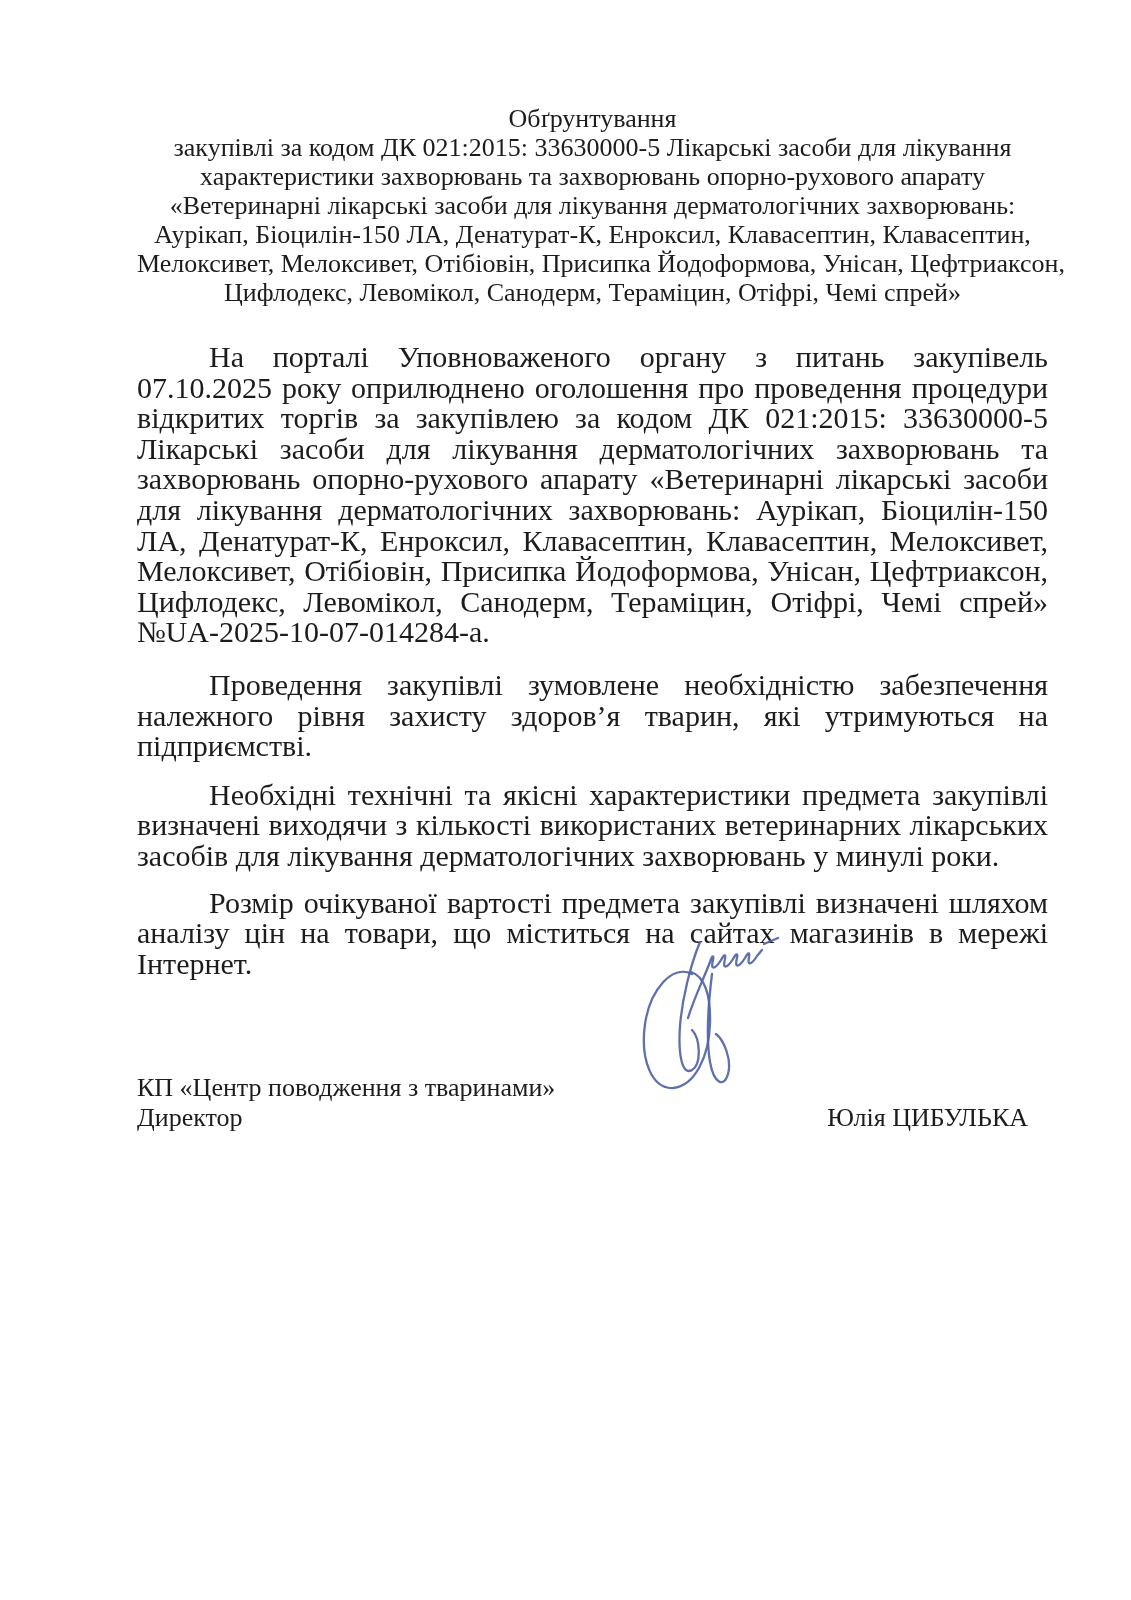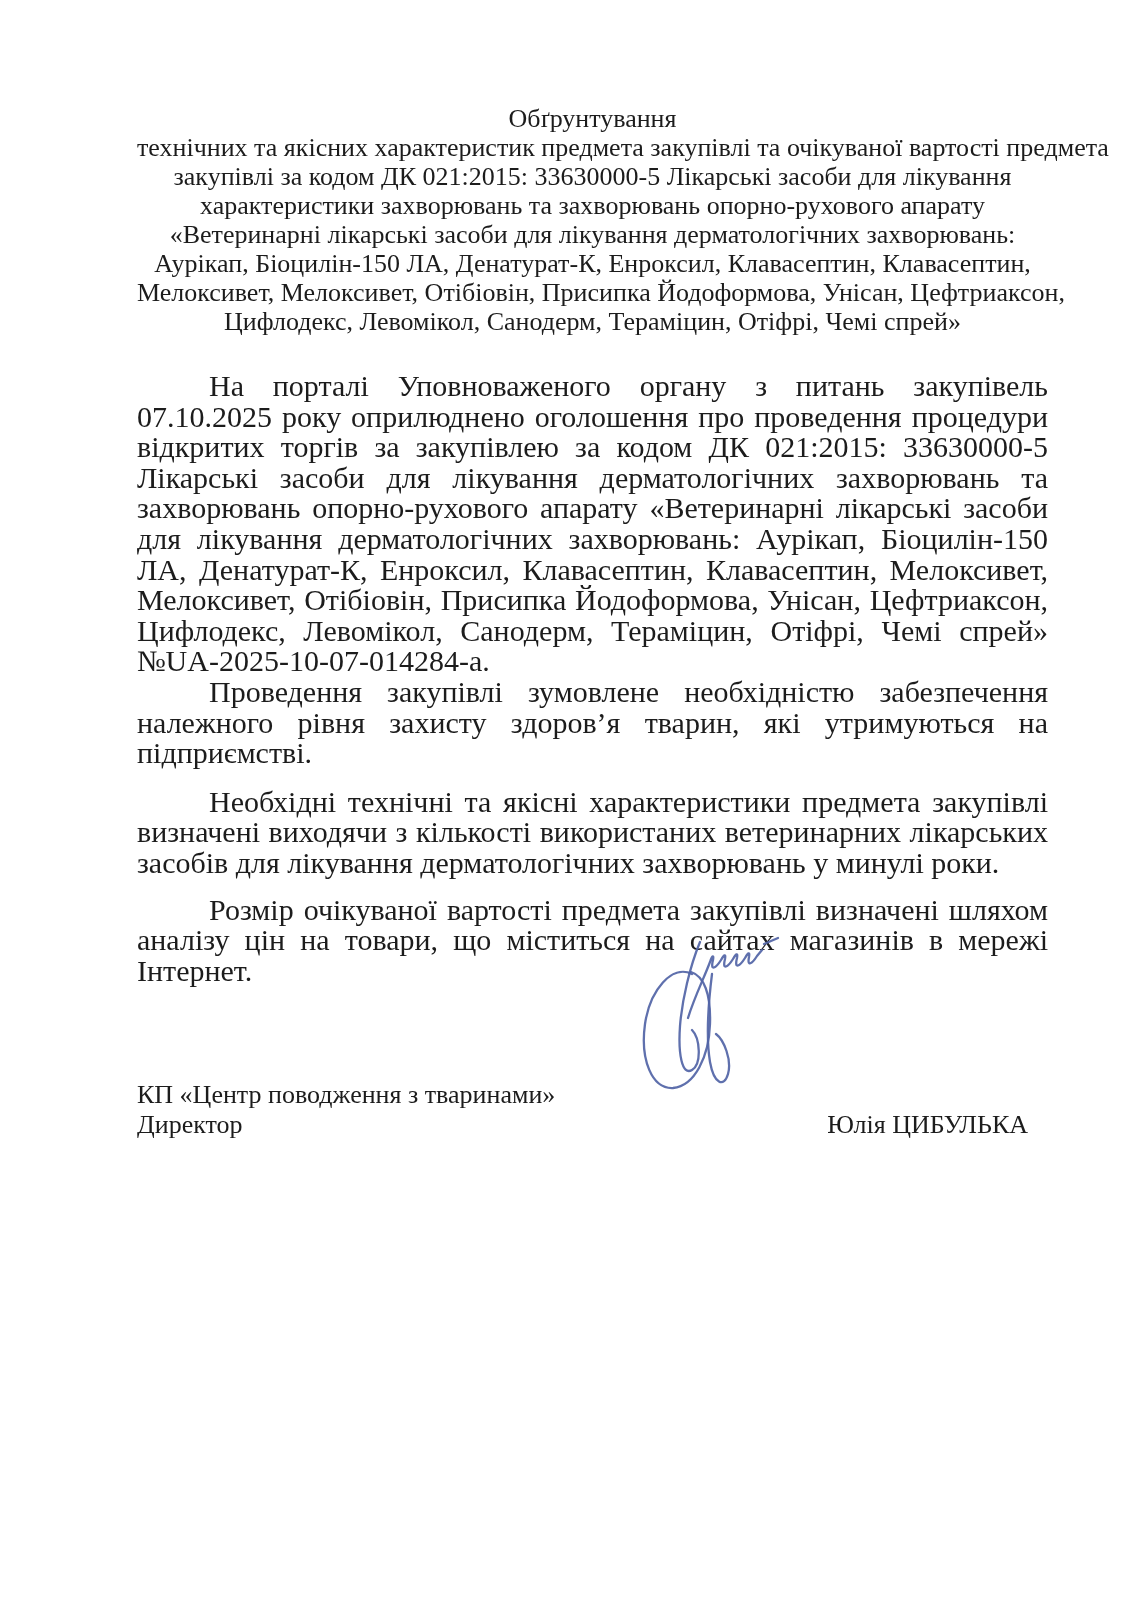--- a/index.html
+++ b/index.html
@@ -29,21 +29,21 @@
   }
   .title-line { white-space: nowrap; }
   .para {
     margin: 0;
     text-align: justify;
     text-indent: 72px;
     font-size: 30px;
     line-height: 30.6px;
   }
   .p1 { margin-top: 35px; }
-  .p2 { }
+  .p2 { margin-top: 22px; }
   .p3 { margin-top: 18px; }
   .p4 { margin-top: 16px; }
   .sign-row {
     margin-top: 94px;
     display: flex;
     justify-content: space-between;
     align-items: flex-end;
     font-size: 26px;
     line-height: 30px;
     padding-right: 20px;
@@ -68,21 +68,20 @@
   }
 </style>
 </head>
 <body>
 
 <div class="page">
   <div class="content">
 
     <div class="title-block">
       <div class="title-line">Обґрунтування</div>
-      <div class="title-line">технічних та якісних характеристик предмета закупівлі та очікуваної вартості предмета</div>
       <div class="title-line">закупівлі за кодом ДК 021:2015: 33630000-5 Лікарські засоби для лікування</div>
       <div class="title-line">характеристики захворювань та захворювань опорно-рухового апарату</div>
       <div class="title-line">«Ветеринарні лікарські засоби для лікування дерматологічних захворювань:</div>
       <div class="title-line">Аурікап, Біоцилін-150 ЛА, Денатурат-К, Енроксил, Клавасептин, Клавасептин,</div>
       <div class="title-line">Мелоксивет, Мелоксивет, Отібіовін, Присипка Йодоформова, Унісан, Цефтриаксон,</div>
       <div class="title-line">Цифлодекс, Левомікол, Санодерм, Тераміцин, Отіфрі, Чемі спрей»</div>
     </div>
 
     <p class="para p1">На порталі Уповноваженого органу з питань закупівель 07.10.2025 року оприлюднено оголошення про проведення процедури відкритих торгів за закупівлею за кодом ДК 021:2015: 33630000-5 Лікарські засоби для лікування дерматологічних захворювань та захворювань опорно-рухового апарату «Ветеринарні лікарські засоби для лікування дерматологічних захворювань: Аурікап, Біоцилін-150 ЛА, Денатурат-К, Енроксил, Клавасептин, Клавасептин, Мелоксивет, Мелоксивет, Отібіовін, Присипка Йодоформова, Унісан, Цефтриаксон, Цифлодекс, Левомікол, Санодерм, Тераміцин, Отіфрі, Чемі спрей» №UA-2025-10-07-014284-а.</p>
     <p class="para p2">Проведення закупівлі зумовлене необхідністю забезпечення належного рівня захисту здоров’я тварин, які утримуються на підприємстві.</p>

